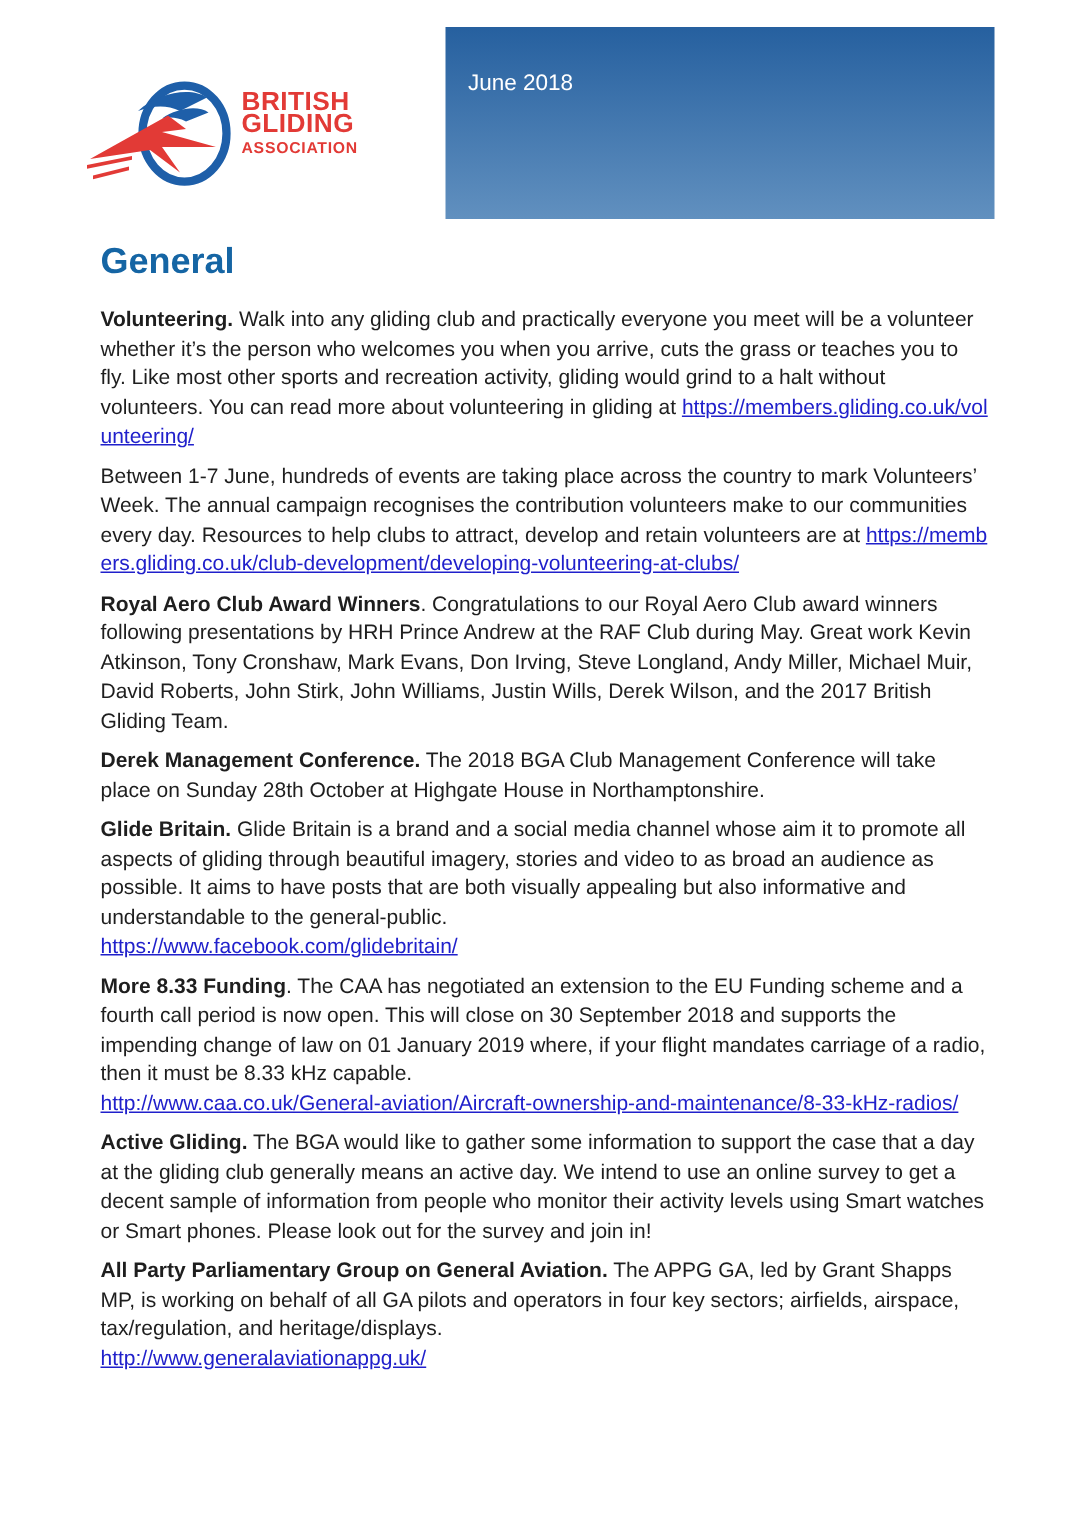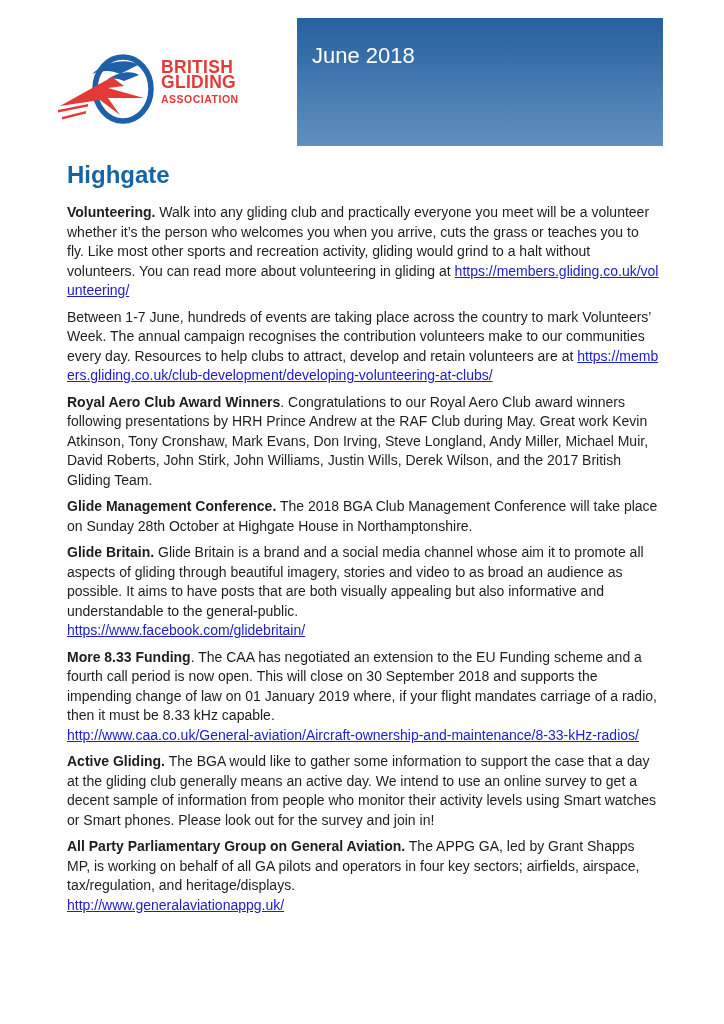--- a/index.html
+++ b/index.html
@@ -11,21 +11,21 @@
   .logo-art{position:absolute;left:58px;top:48px;width:125px;height:88px;}
   .logo-text{position:absolute;left:161px;top:60px;}
   .logo-text .big{font-size:17.5px;font-weight:700;color:#e23a36;line-height:15px;letter-spacing:.3px;}
   .logo-text .assoc{font-size:10.5px;font-weight:700;color:#e23a36;letter-spacing:.5px;margin-top:3px;}
   .banner{
     position:absolute;left:297px;top:18px;width:366px;height:128px;
     background:linear-gradient(180deg,#26609f 0%,#6190bf 100%);
     color:#ffffff;box-sizing:border-box;padding:19px 0 0 15px;
   }
   .banner-title{font-size:48px;line-height:50px;font-weight:400;letter-spacing:.5px;}
-  .banner-subtitle{font-size:22px;line-height:24px;margin-top:7px;}
+  .banner-subtitle{font-size:15px;line-height:24px;margin-top:7px;}
   
   main{position:absolute;left:67px;top:162px;width:592px;}
   .section-title{font-size:24px;line-height:26px;font-weight:700;color:#1565a4;margin:0 0 15px 0;}
   .para{font-size:14px;line-height:19.5px;color:#1e1e1e;margin:0 0 7px 0;}
   .lead{font-weight:700;}
   .link{color:#2020cb;text-decoration:underline;word-break:break-all;}
   .link.ownline{display:block;width:max-content;max-width:100%;}
 </style>
 </head>
 <body>
@@ -47,29 +47,29 @@
       <div class="big">BRITISH</div>
       <div class="big">GLIDING</div>
       <div class="assoc">ASSOCIATION</div>
     </div>
     <div class="banner">
       <div class="banner-subtitle">June 2018</div>
     </div>
   </header>
 
   <main>
-    <h1 class="section-title">Highgate</h1>
+    <h1 class="section-title">General</h1>
 
     <p class="para"><strong class="lead">Volunteering.</strong><span> Walk into any gliding club and practically everyone you meet will be a volunteer whether it’s the person who welcomes you when you arrive, cuts the grass or teaches you to fly. Like most other sports and recreation activity, gliding would grind to a halt without volunteers. You can read more about volunteering in gliding at </span><a class="link" href="#">https://members.gliding.co.uk/volunteering/</a></p>
 
     <p class="para"><span>Between 1-7 June, hundreds of events are taking place across the country to mark Volunteers’ Week.  The annual campaign recognises the contribution volunteers make to our communities every day.  Resources to help clubs to attract, develop and retain volunteers are at </span><a class="link" href="#">https://members.gliding.co.uk/club-development/developing-volunteering-at-clubs/</a></p>
 
     <p class="para"><strong class="lead">Royal Aero Club Award Winners</strong><span>. Congratulations to our Royal Aero Club award winners following presentations by HRH Prince Andrew at the RAF Club during May. Great work Kevin Atkinson, Tony Cronshaw, Mark Evans, Don Irving, Steve Longland, Andy Miller, Michael Muir, David Roberts, John Stirk, John Williams, Justin Wills, Derek Wilson, and the 2017 British Gliding Team.</span></p>
 
-    <p class="para"><strong class="lead">Glide Management Conference.</strong><span> The 2018 BGA Club Management Conference will take place on Sunday 28th October at Highgate House in Northamptonshire.</span></p>
+    <p class="para"><strong class="lead">Derek Management Conference.</strong><span> The 2018 BGA Club Management Conference will take place on Sunday 28th October at Highgate House in Northamptonshire.</span></p>
 
     <p class="para"><strong class="lead">Glide Britain.</strong><span> Glide Britain is a brand and a social media channel whose aim it to promote all aspects of gliding through beautiful imagery, stories and video to as broad an audience as possible. It aims to have posts that are both visually appealing but also informative and understandable to the general-public.</span><a class="link ownline" href="#">https://www.facebook.com/glidebritain/</a></p>
 
 
     <p class="para"><strong class="lead">More 8.33 Funding</strong><span>. The CAA has negotiated an extension to the EU Funding scheme and a fourth call period is now open. This will close on 30 September 2018 and supports the impending change of law on 01 January 2019 where, if your flight mandates carriage of a radio, then it must be 8.33 kHz capable.</span><a class="link ownline" href="#">http://www.caa.co.uk/General-aviation/Aircraft-ownership-and-maintenance/8-33-kHz-radios/</a></p>
 
     <p class="para"><strong class="lead">Active Gliding.</strong><span> The BGA would like to gather some information to support the case that a day at the gliding club generally means an active day.  We intend to use an online survey to get a decent sample of information from people who monitor their activity levels using Smart watches or Smart phones. Please look out for the survey and join in!</span></p>
 
     <p class="para"><strong class="lead">All Party Parliamentary Group on General Aviation.</strong><span> The APPG GA, led by Grant Shapps MP, is working on behalf of all GA pilots and operators in four key sectors; airfields, airspace, tax/regulation, and heritage/displays.</span><a class="link ownline" href="#">http://www.generalaviationappg.uk/</a></p>
   </main>

